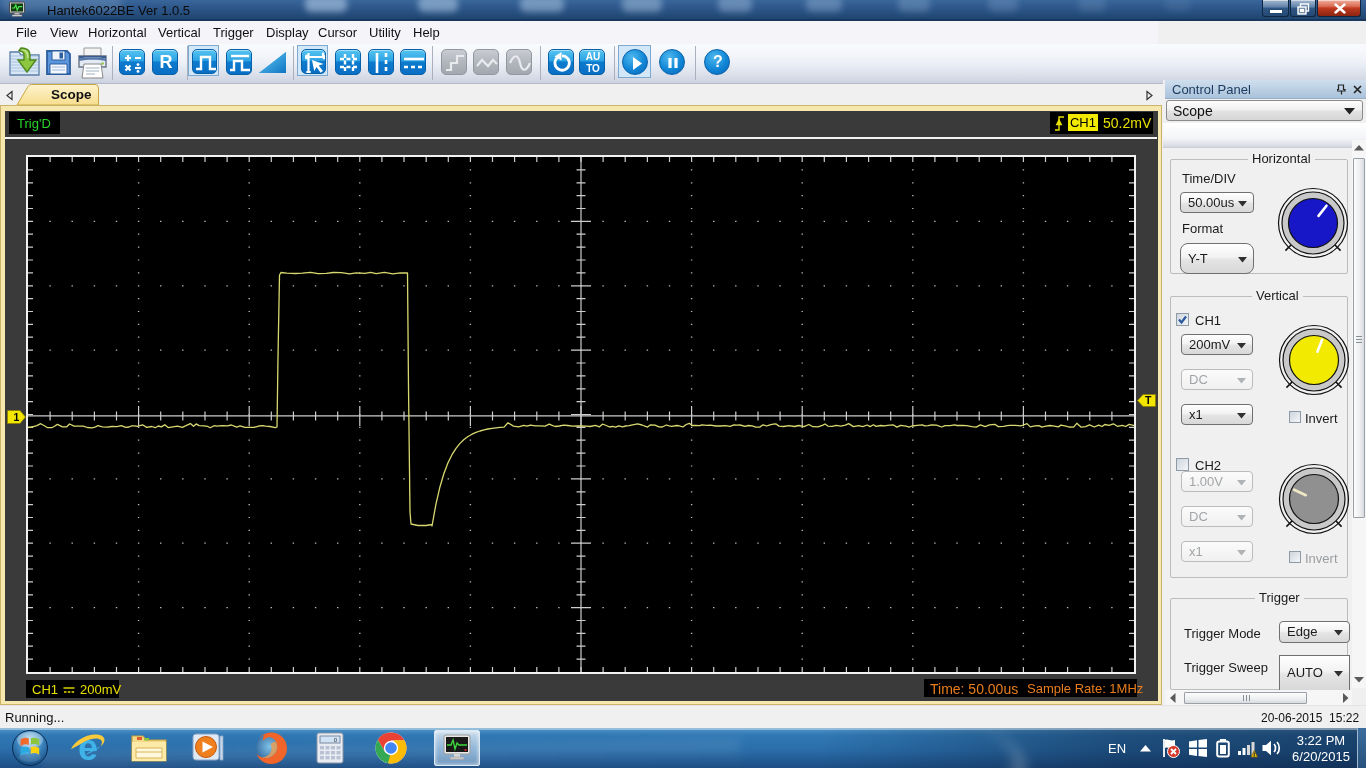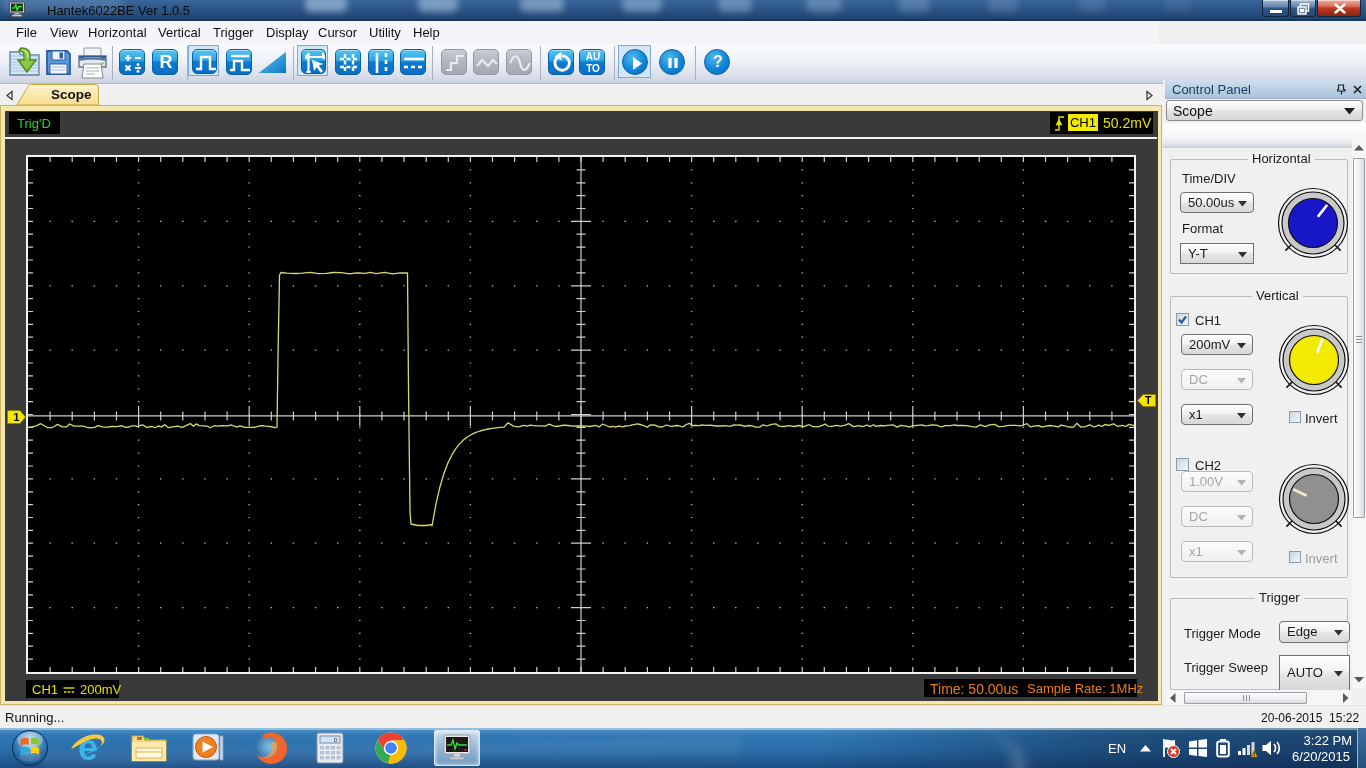--- a/index.html
+++ b/index.html
@@ -270,21 +270,21 @@
 <div style="position:absolute;left:1170px;top:159px;width:178px;height:115px;border:1px solid #bcbcbc;border-radius:2px;"></div>
 <div style="position:absolute;left:1248px;top:151px;background:#f0f0f0;padding:0 4px;font-size:13px;color:#1a1a1a;">Horizontal</div>
 <div style="position:absolute;left:1182px;top:171px;font-size:13px;color:#1a1a1a;white-space:nowrap;">Time/DIV</div>
 <div style="position:absolute;left:1180px;top:192px;width:74px;height:21px;background:linear-gradient(180deg,#ffffff 0%,#f2f2f2 45%,#e4e4e4 55%,#d8d8d8 100%);border:1.5px solid #707070;border-radius:4px;">
     <div style="position:absolute;left:7px;top:50%;transform:translateY(-52%);font-size:13px;color:#1a1a1a;">50.00us</div>
     <svg width="9" height="6" style="position:absolute;right:6px;top:50%;margin-top:-2px;">
       <path d="M0 0 L9 0 L4.5 5.5 Z" fill="#303030"></path>
     </svg>
   </div>
 <div style="position:absolute;left:1182px;top:221px;font-size:13px;color:#1a1a1a;white-space:nowrap;">Format</div>
-<div style="position:absolute;left:1180px;top:243px;width:74px;height:21px;background:linear-gradient(180deg,#ffffff 0%,#f2f2f2 45%,#e4e4e4 55%,#d8d8d8 100%);border:1.5px solid #707070;border-radius:0;">
+<div style="position:absolute;left:1180px;top:243px;width:74px;height:31px;background:linear-gradient(180deg,#ffffff 0%,#f2f2f2 45%,#e4e4e4 55%,#d8d8d8 100%);border:1.5px solid #707070;border-radius:8px;">
     <div style="position:absolute;left:7px;top:50%;transform:translateY(-52%);font-size:13px;color:#1a1a1a;">Y-T</div>
     <svg width="9" height="6" style="position:absolute;right:6px;top:50%;margin-top:-2px;">
       <path d="M0 0 L9 0 L4.5 5.5 Z" fill="#303030"></path>
     </svg>
   </div>
 <svg width="72" height="72" viewBox="0 0 72 72" style="position:absolute;left:1277px;top:187px;">
     <line x1="14.8" y1="57.2" x2="8.4" y2="63.6" stroke="#111" stroke-width="1.6"></line>
     <line x1="57.2" y1="57.2" x2="63.6" y2="63.6" stroke="#111" stroke-width="1.6"></line>
     <circle cx="36" cy="36" r="34.5" fill="none" stroke="#111" stroke-width="1.2"></circle>
     <circle cx="36" cy="36" r="31" fill="#c9c9c9" stroke="#111" stroke-width="1.2"></circle>
@@ -518,15 +518,15 @@
 <rect x="14.5" y="4" width="3" height="13" fill="#d8d8d8"></rect>
 <path d="M14 19 L20.5 19 L17.25 12.5 Z" fill="#f8c511" stroke="#7a6000" stroke-width="0.8"></path>
 <path d="M17.25 14.5 v2.2" stroke="#333" stroke-width="1.3"></path>
       <circle cx="17.25" cy="17.8" r="0.8" fill="#333"></circle>
 </svg>
     <svg width="22" height="20" viewBox="0 0 22 20" style="position:absolute;left:1261px;top:10px;">
 <path d="M1.5 7 L5 7 L10 2.8 L10 17.2 L5 13 L1.5 13 Z" fill="#fff"></path>
 <path d="M13 6 C15 8 15 12 13 14" stroke="#fff" stroke-width="1.7" fill="none"></path>
 <path d="M16 4 C19 7 19 13 16 16" stroke="#fff" stroke-width="1.7" fill="none"></path>
 </svg>
-    <div style="position:absolute;left:1290px;top:5px;width:62px;text-align:right;font-size:13px;color:#fff;">3:22 PM</div>
+    <div style="position:absolute;left:1290px;top:5px;width:62px;text-align:center;font-size:13px;color:#fff;">3:22 PM</div>
     <div style="position:absolute;left:1286px;top:21px;width:70px;text-align:center;font-size:13px;color:#fff;">6/20/2015</div>
     <div style="position:absolute;left:1357px;top:0;width:9px;height:40px;background:linear-gradient(180deg,#3c6e9e,#28517c);border-left:1.5px solid #9fb8cc;"></div>
 </div>
 </body></html>

